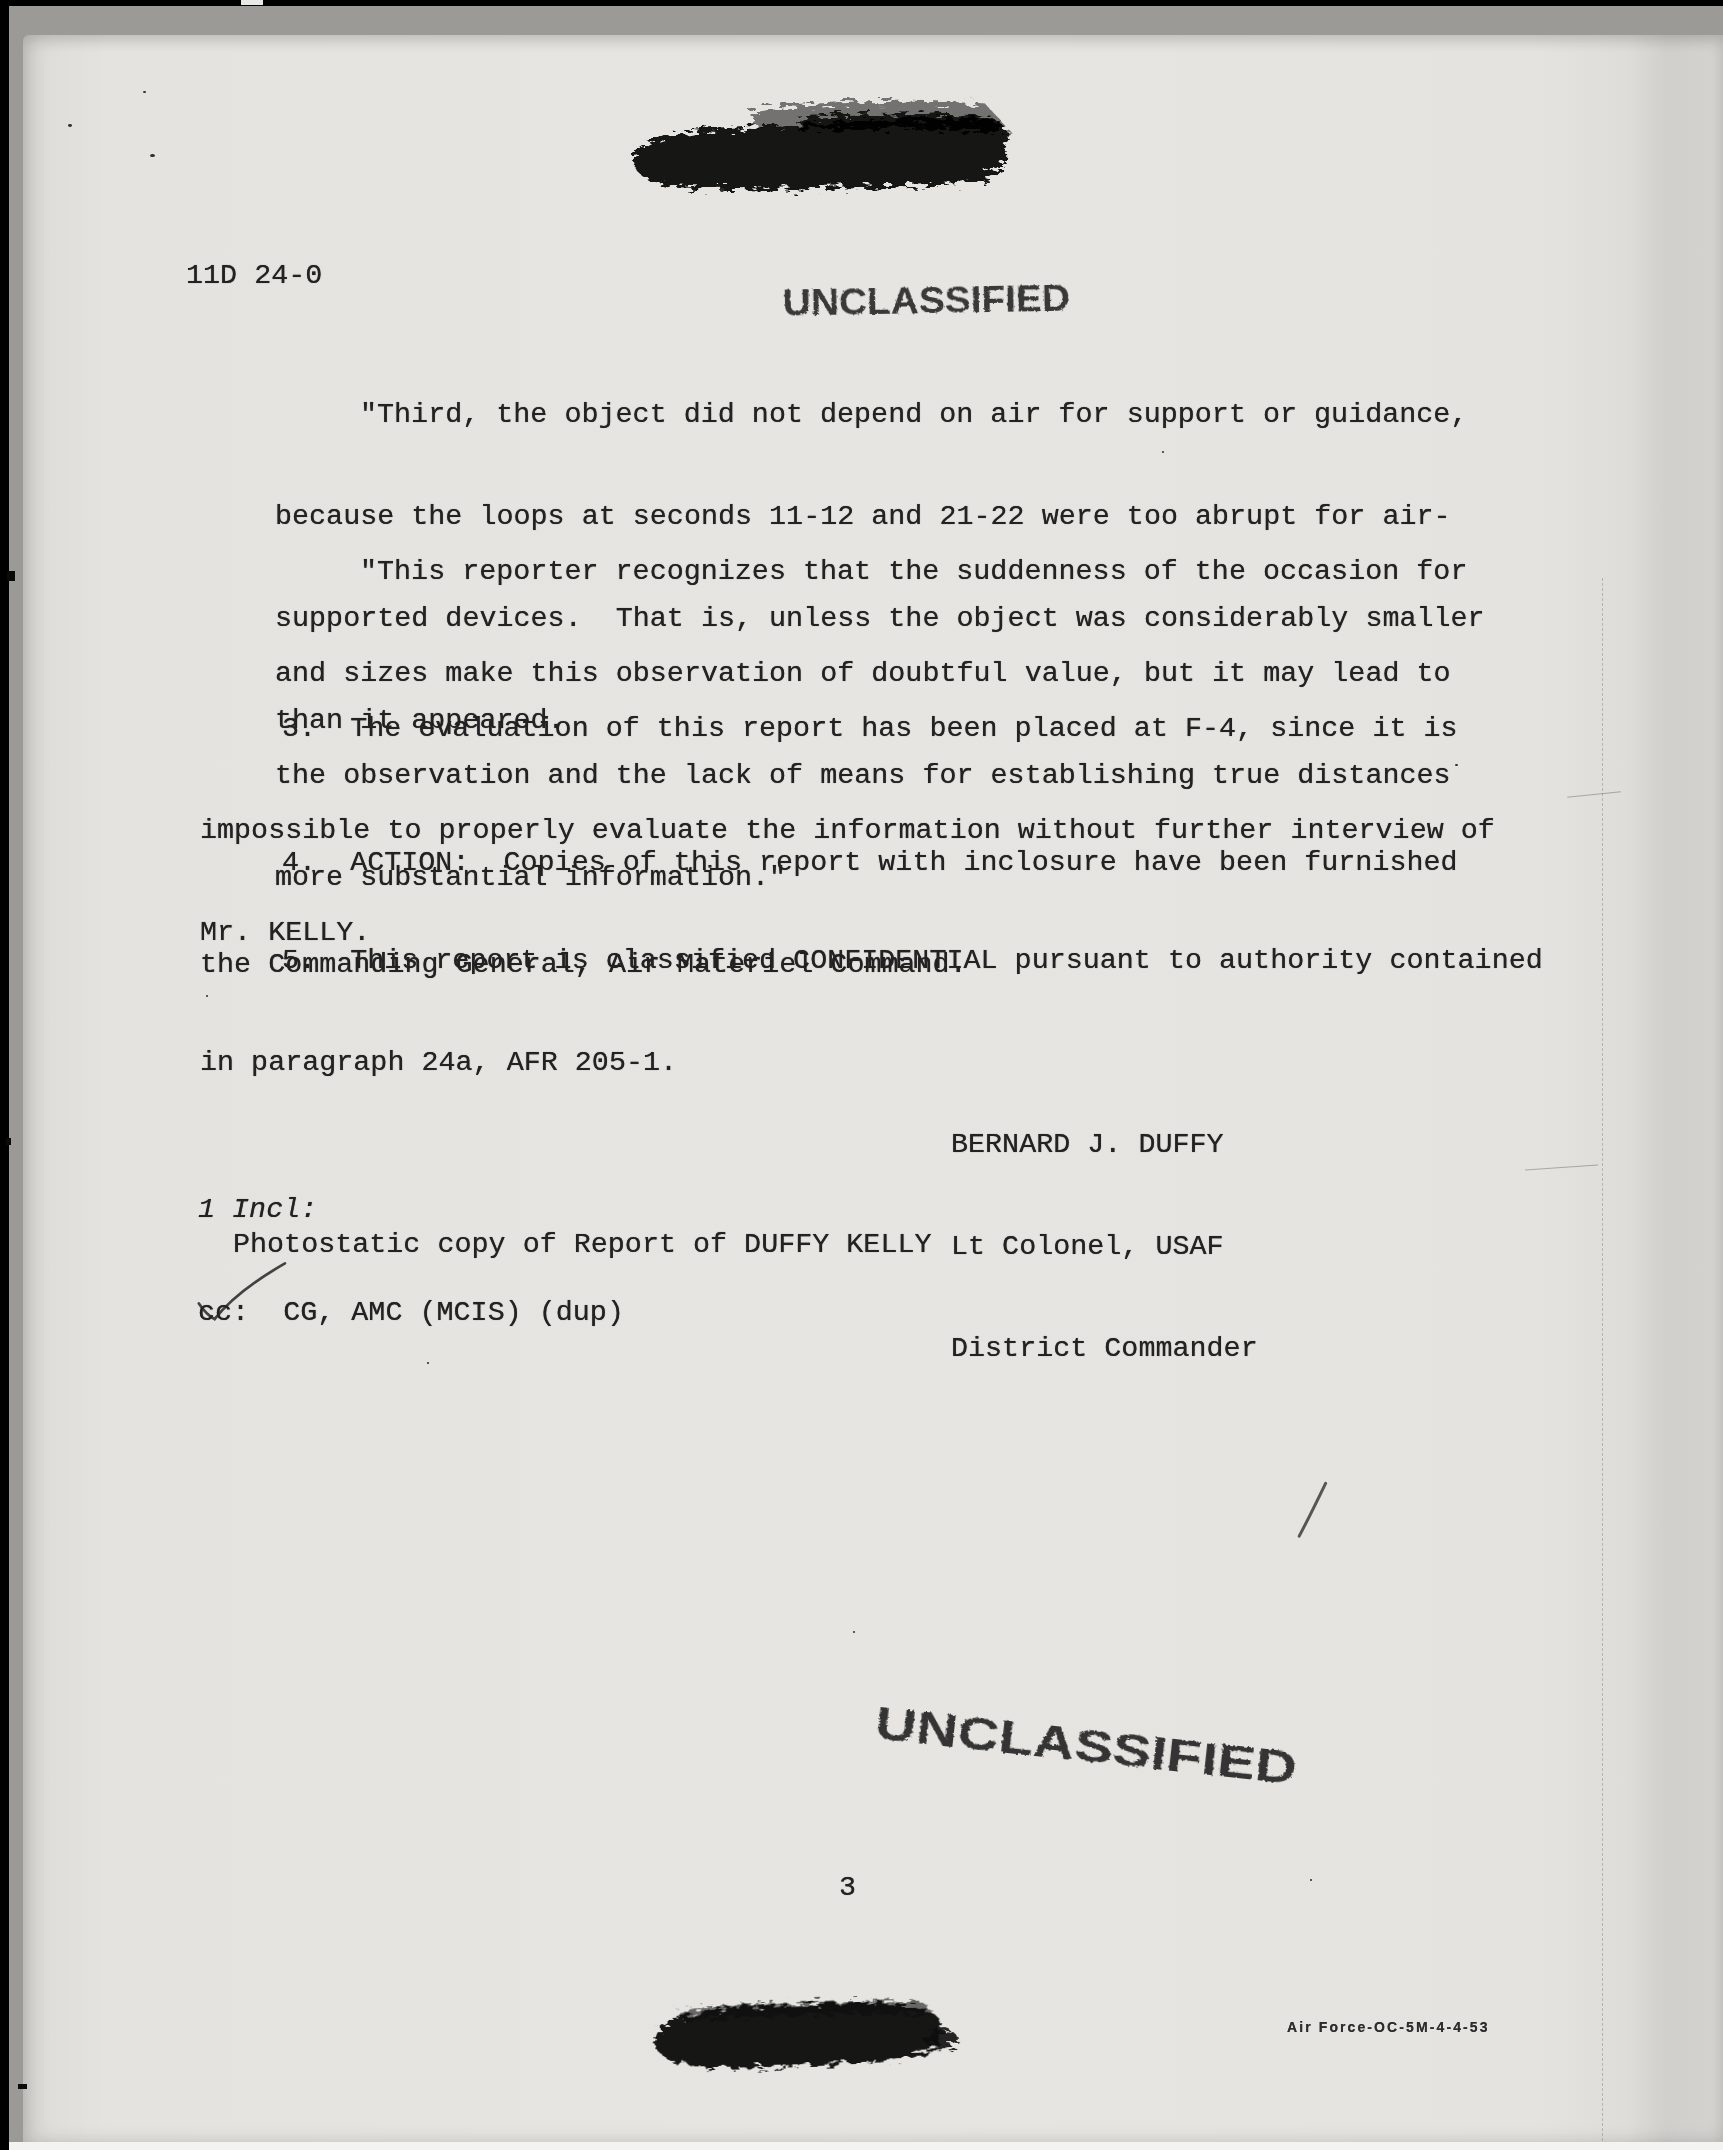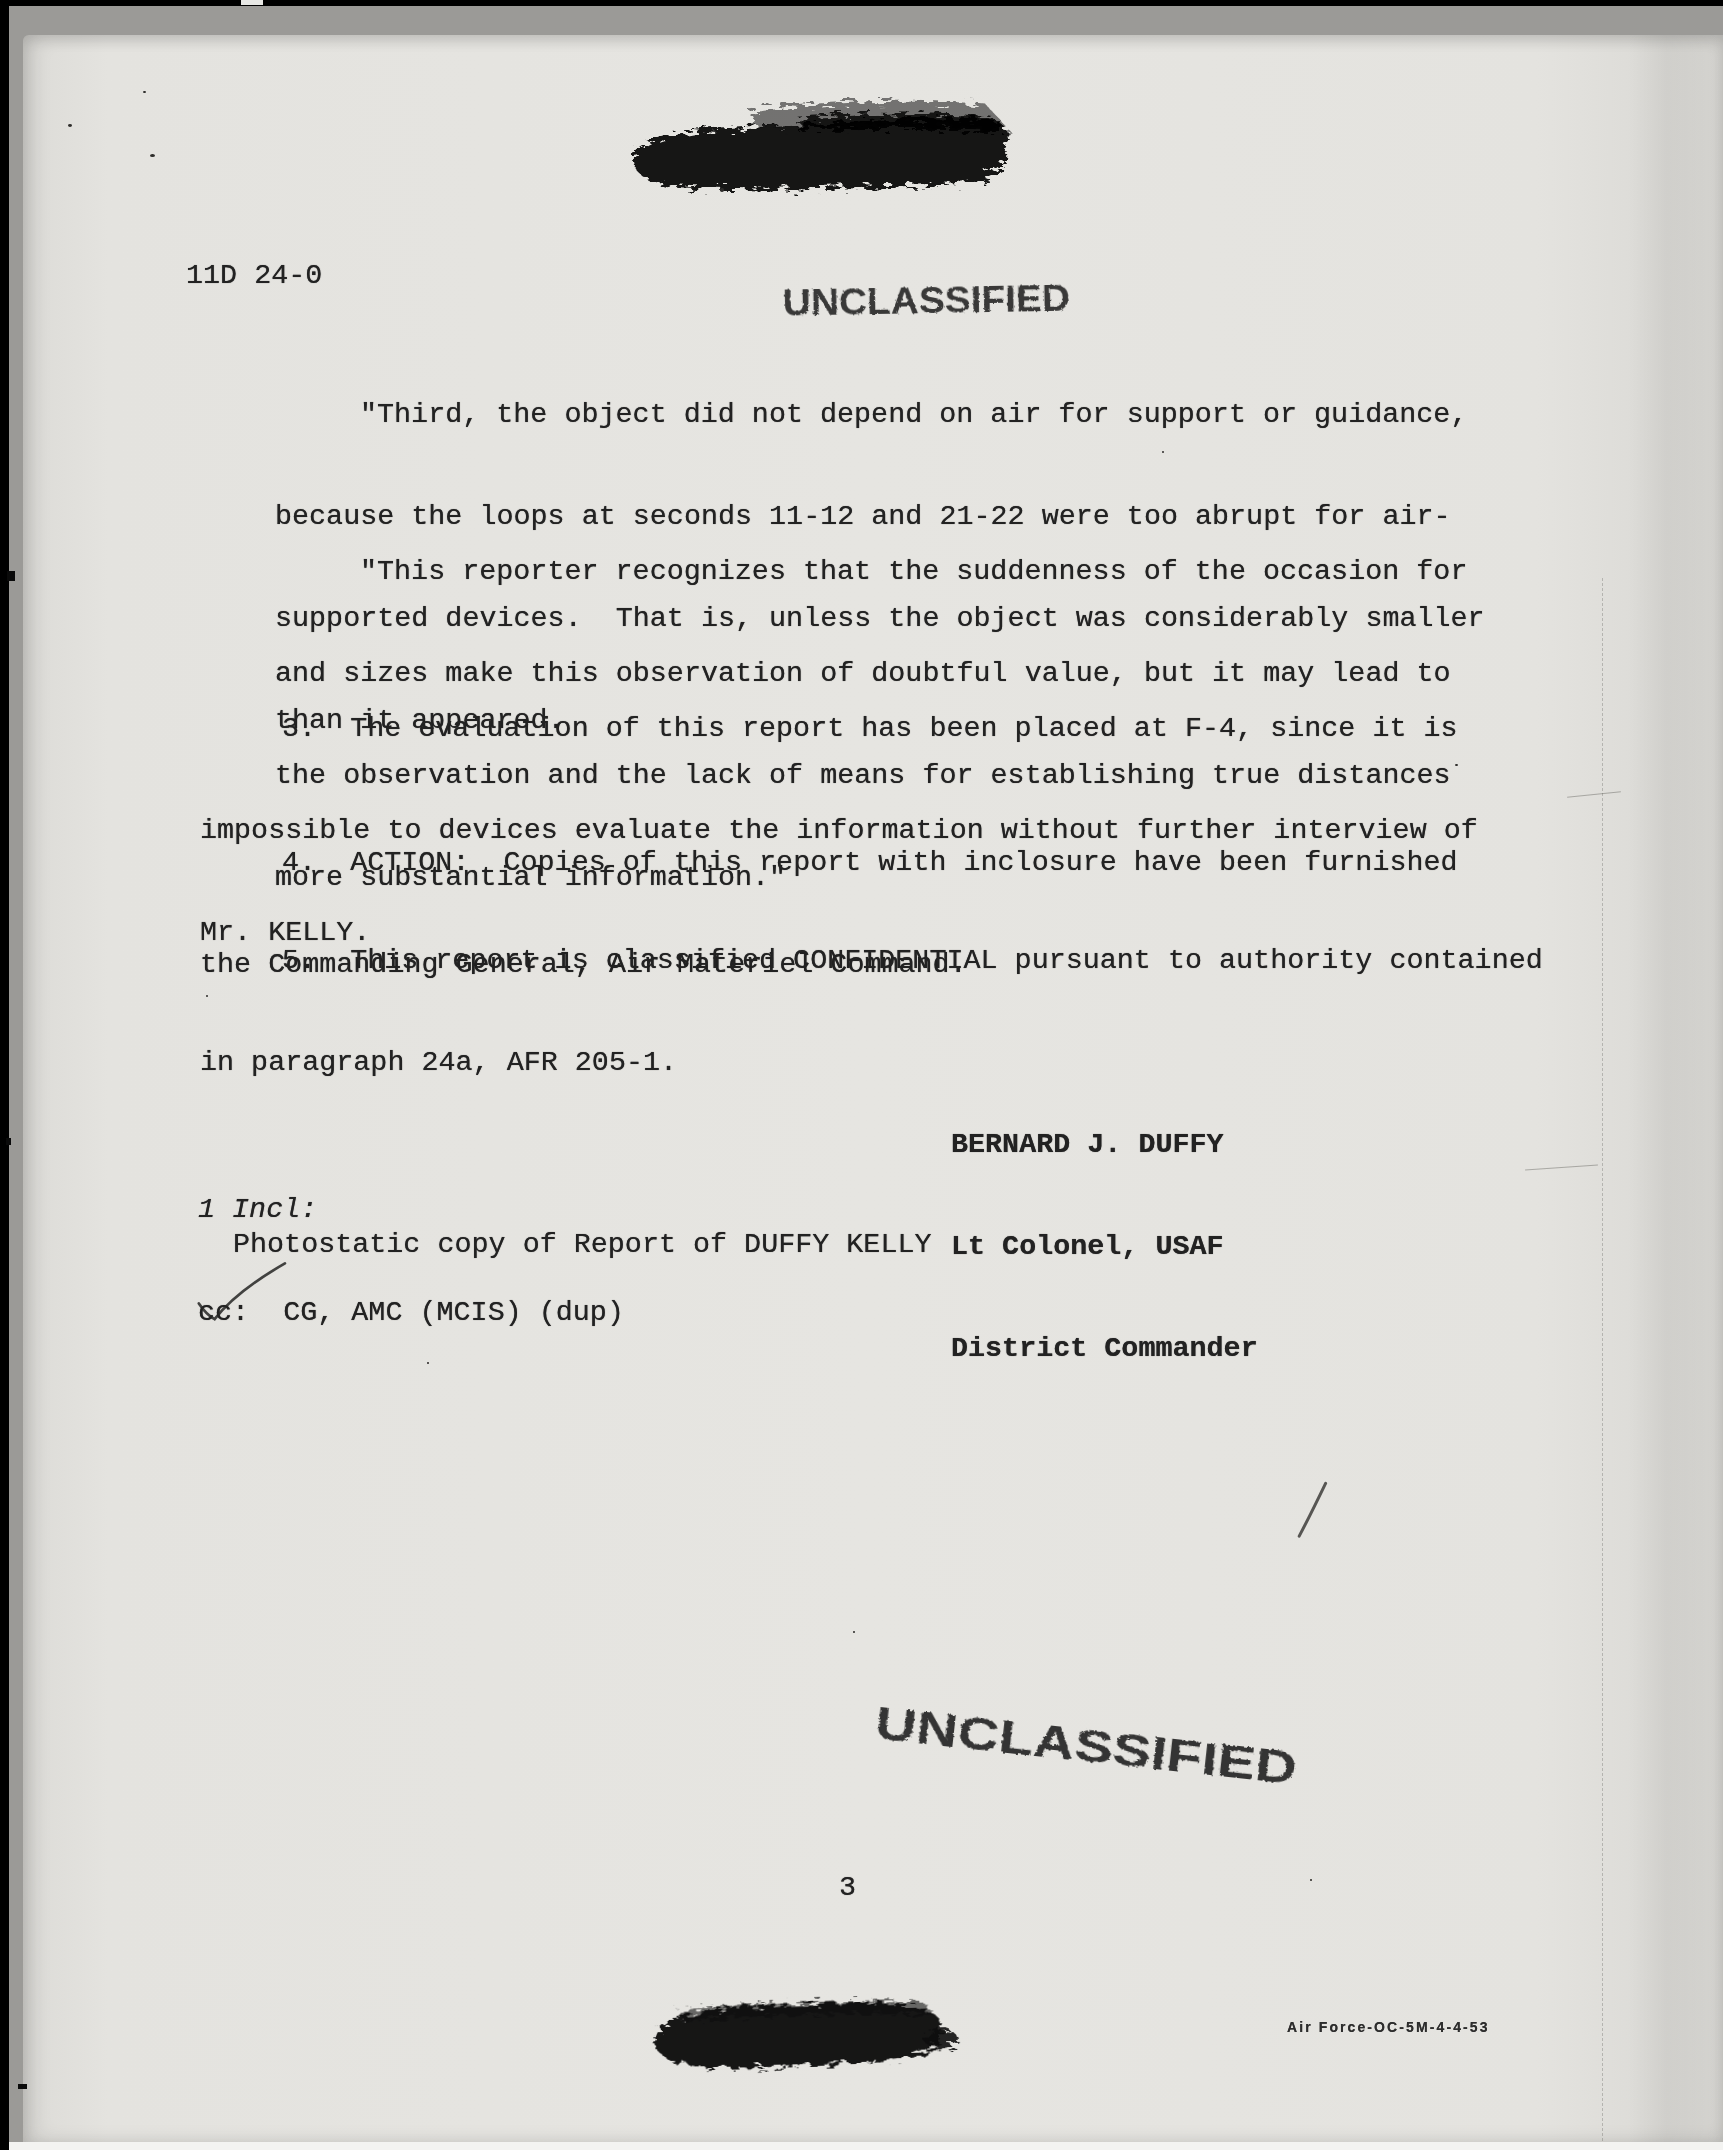--- a/index.html
+++ b/index.html
@@ -30,21 +30,21 @@
   }
   .tw{white-space:pre;text-shadow:0 0 0.8px rgba(25,25,25,.8);}
   .para{position:absolute;}
   .para .line{height:34px;white-space:pre;}
   .quote{left:275px;}
   .numbered{left:200px;}
   .quote .ind{margin-left:85px;}
   .numbered .ind{margin-left:82px;}
   .uline{text-underline-offset:4.2px;}
   .sig{position:absolute;left:951px;top:1060px;}
-  .sig .line{height:34px;white-space:pre;font-weight:bold;}
+  .sig .line{height:34px;white-space:pre;}
   .incl-label{position:absolute;left:198px;top:1193px;font-style:italic;}
   .incl-item{position:absolute;left:233px;top:1228px;}
   .cc-line{position:absolute;left:198px;top:1296px;}
   .doc-number{position:absolute;left:186px;top:259px;}
   .page-number{position:absolute;left:839px;top:1871px;}
   .print-code{
     position:absolute;left:1287px;top:2010px;
     font-family:"Liberation Sans","DejaVu Sans",sans-serif;
     font-size:14px;font-weight:700;letter-spacing:2.1px;color:#2d2d2d;
     text-shadow:0 0 0.6px rgba(40,40,40,.8);
@@ -118,21 +118,21 @@
 
   <div class="para quote tw" style="top:487px;">
     <div class="line ind">"This reporter recognizes that the suddenness of the occasion for</div>
     <div class="line">and sizes make this observation of doubtful value, but it may lead to</div>
     <div class="line">the observation and the lack of means for establishing true distances</div>
     <div class="line">more substantial information."</div>
   </div>
 
   <div class="para numbered tw" style="top:644px;">
     <div class="line ind">3.  The evaluation of this report has been placed at F-4, since it is</div>
-    <div class="line">impossible to devices evaluate the information without further interview of</div>
+    <div class="line">impossible to properly evaluate the information without further interview of</div>
     <div class="line">Mr. KELLY.</div>
   </div>
 
   <div class="para numbered tw" style="top:778px;">
     <div class="line ind"><span>4.  </span><span class="uline">ACTION:</span><span>  Copies of this report with inclosure have been furnished</span></div>
     <div class="line">the Commanding General, Air Materiel Command.</div>
   </div>
 
   <div class="para numbered tw" style="top:876px;">
     <div class="line ind">5.  This report is classified CONFIDENTIAL pursuant to authority contained</div>

